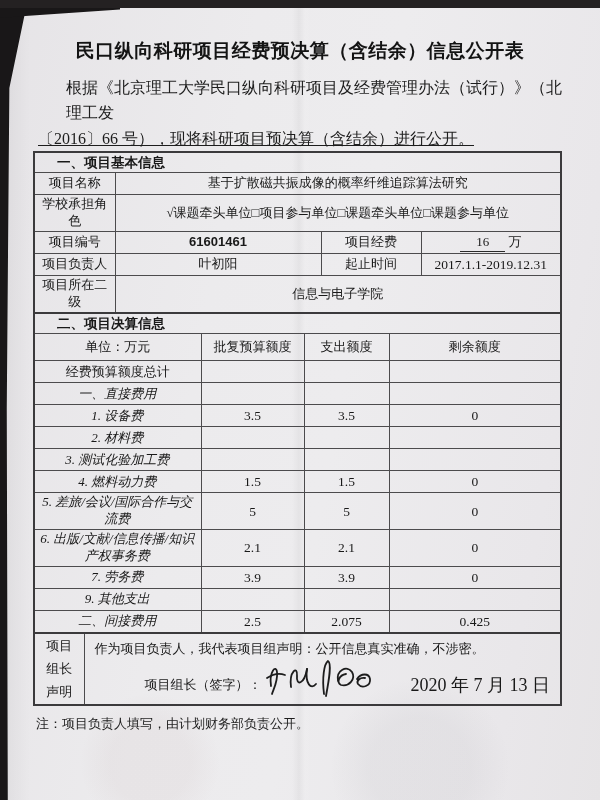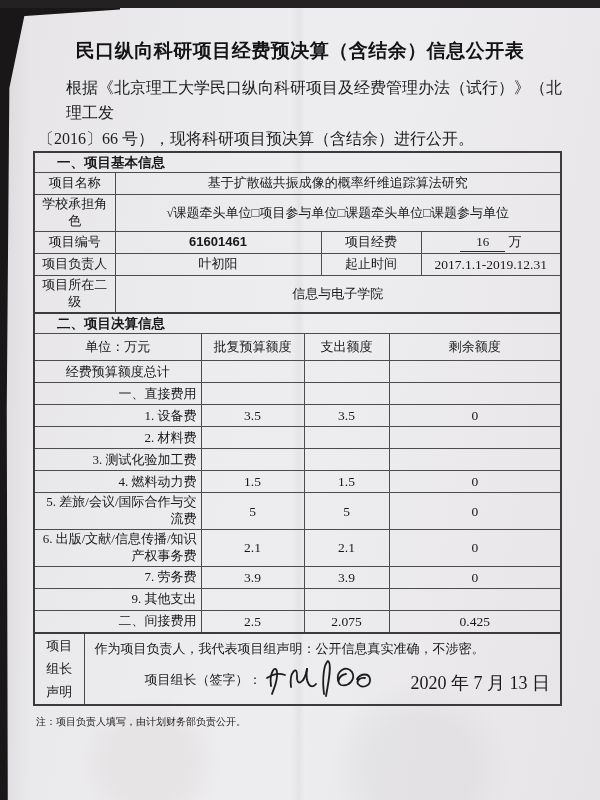--- a/index.html
+++ b/index.html
@@ -24,41 +24,41 @@
   .edge-top{
     position:absolute;left:0;top:0;width:120px;height:10px;background:#191718;
     clip-path:polygon(0 0,100% 0,100% 16%,24% 78%,0 100%);
   }
   .title{
     margin:30px 30px 0 30px;text-align:center;font-size:19px;font-weight:bold;
     letter-spacing:0.5px;color:#141414;
   }
   .intro{margin:11px 36px 0 38px;font-size:16px;line-height:1.58;color:#1d1d1d;}
   .intro .l1{display:block;padding-left:28px;}
-  .intro .l2{display:block;}
+  .intro .l2{display:block;text-decoration:underline;}
   table{
     border-collapse:collapse;table-layout:fixed;margin-left:33px;width:527px;
     font-size:13px;color:#191919;border:2px solid #3b3a3c;
   }
   table.tb,table.tc{margin-top:-2px;}
   td{border:1px solid #4c4b4d;padding:1px 4px;height:19px;line-height:1.3;
      text-align:center;vertical-align:middle;overflow:hidden;}
   td.sec{font-weight:bold;text-align:left;padding-left:22px;font-size:13.5px;height:17px;}
-  td.lbl{text-align:right;padding-left:3px;}
+  td.lbl{text-align:center;padding-left:3px;font-style:italic;}
   td.num{font-size:13.5px;}
   .pnum{font-family:"Liberation Sans","DejaVu Sans",sans-serif;font-weight:bold;font-size:13px;}
   .uline{display:inline-block;border-bottom:1px solid #2a2a2a;padding:0 16px;}
   .decl-lbl{line-height:1.75;font-size:13px;}
   .decl-cell{position:relative;height:62px;text-align:left;vertical-align:top;}
   .statement{padding:6px 6px 0 6px;font-size:13px;}
-  .sign-row{position:absolute;left:60px;right:10px;bottom:6px;display:flex;}
+  .sign-row{position:absolute;left:60px;right:10px;bottom:6px;display:flex;align-items:center;}
   .sign-label{font-size:13px;}
   .sig{margin:-16px 4px 0 2px;flex:0 0 auto;}
   .sign-date{margin-left:auto;font-size:18px;}
-  .note{margin:9px 30px 0 36px;font-size:10px;color:#1d1d1d;font-family:Liberation Mono, monospace;}
+  .note{margin:9px 30px 0 36px;font-size:13px;color:#1d1d1d;font-family:Liberation Mono, monospace;}
 </style>
 </head>
 <body>
 
 <div class="paper">
 
   <div class="title">民口纵向科研项目经费预决算（含结余）信息公开表</div>
 
   <div class="intro">
     <span class="l1">根据《北京理工大学民口纵向科研项目及经费管理办法（试行）》（北理工发</span>

